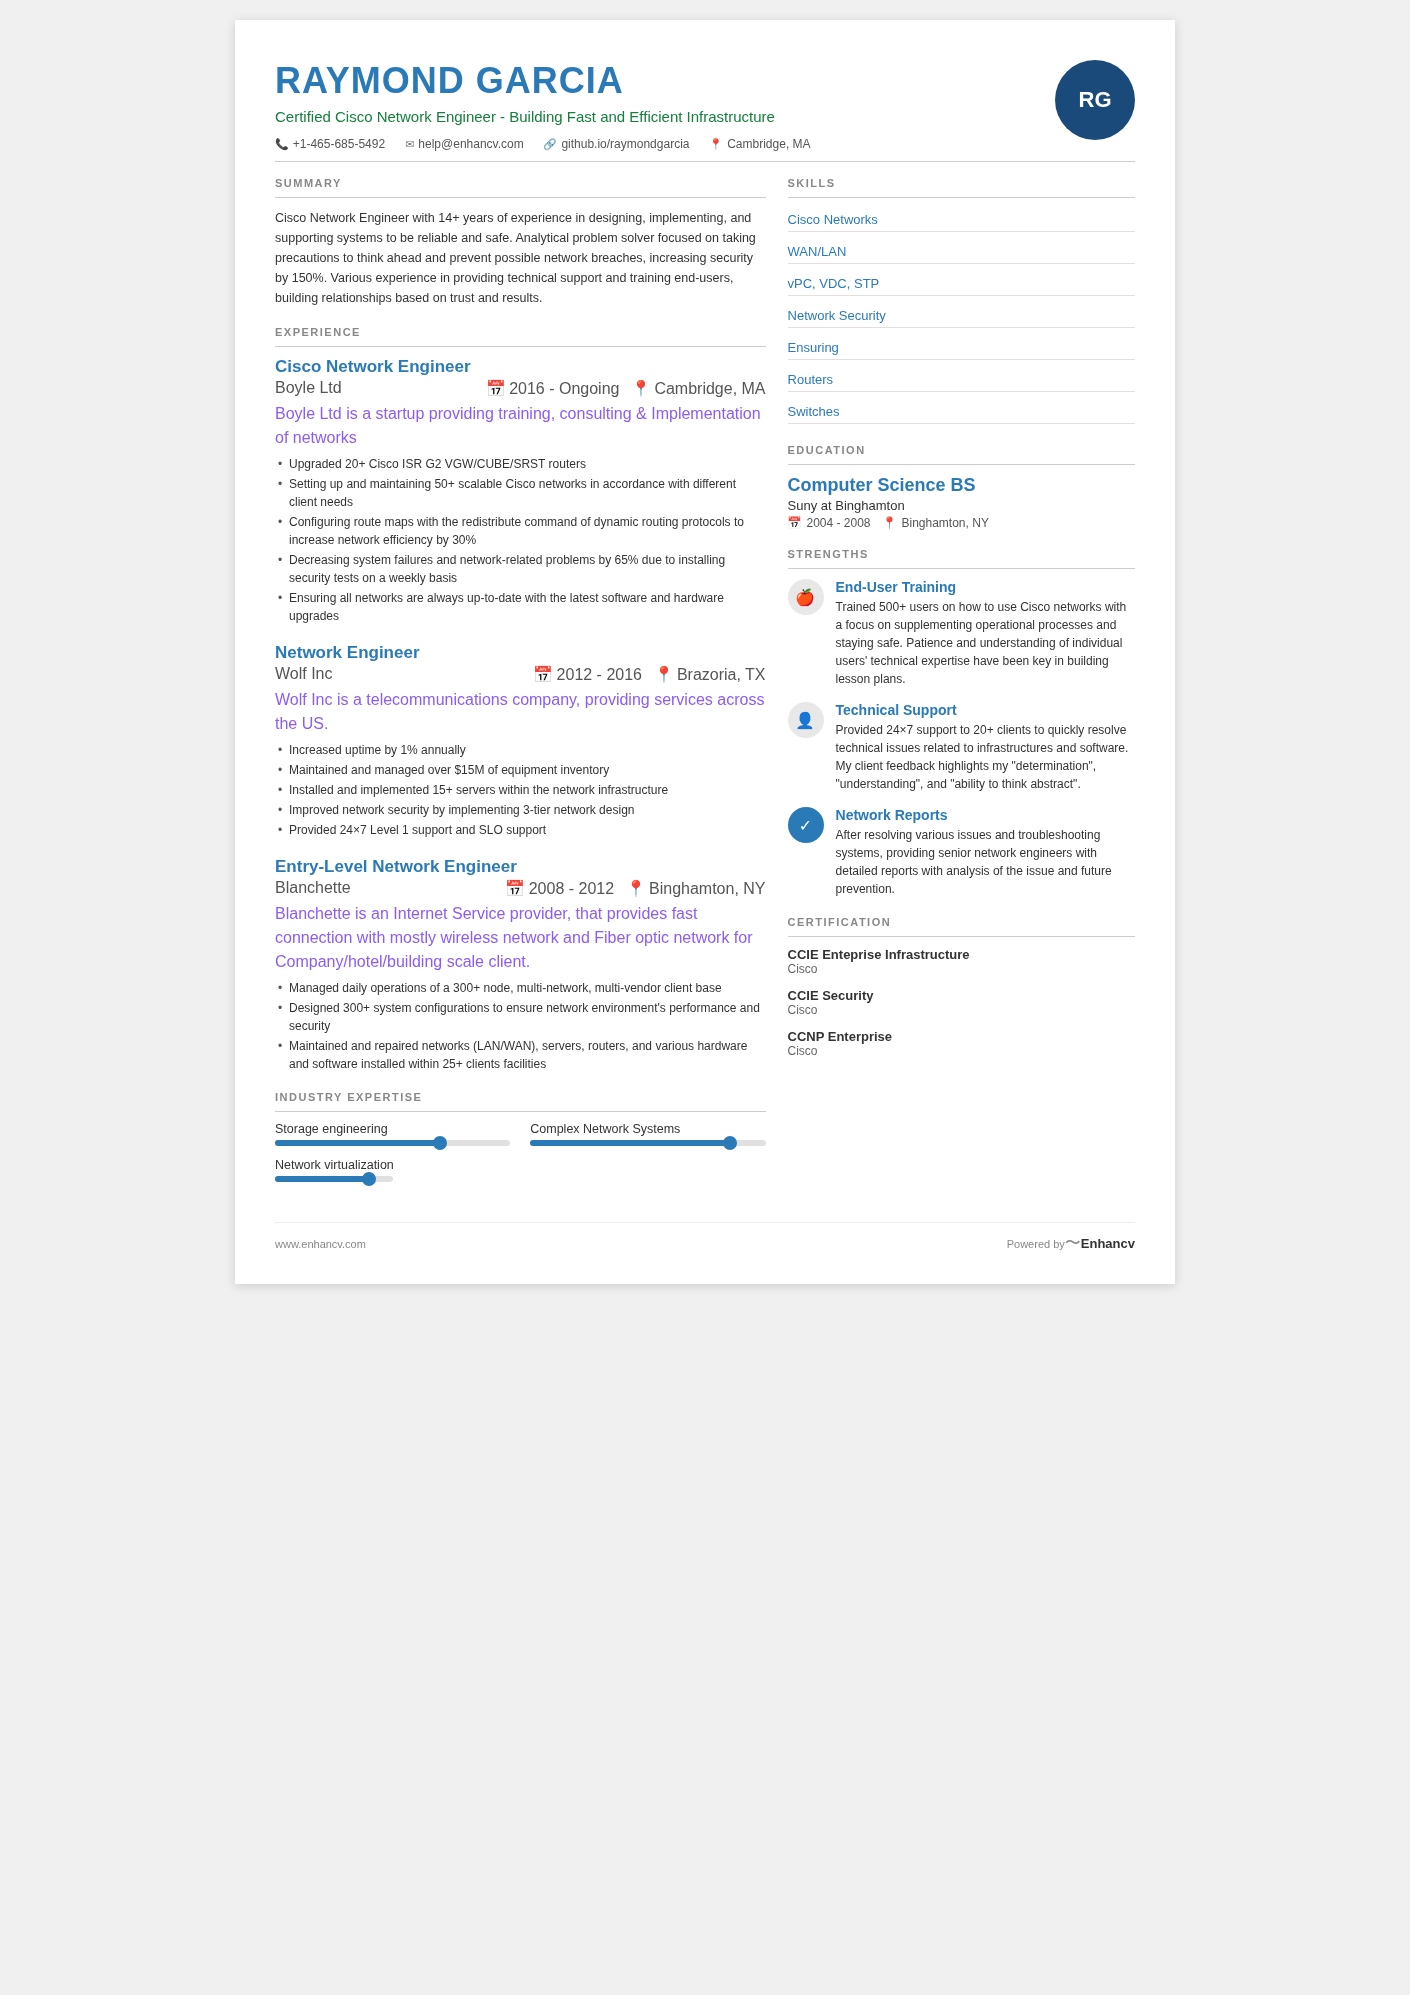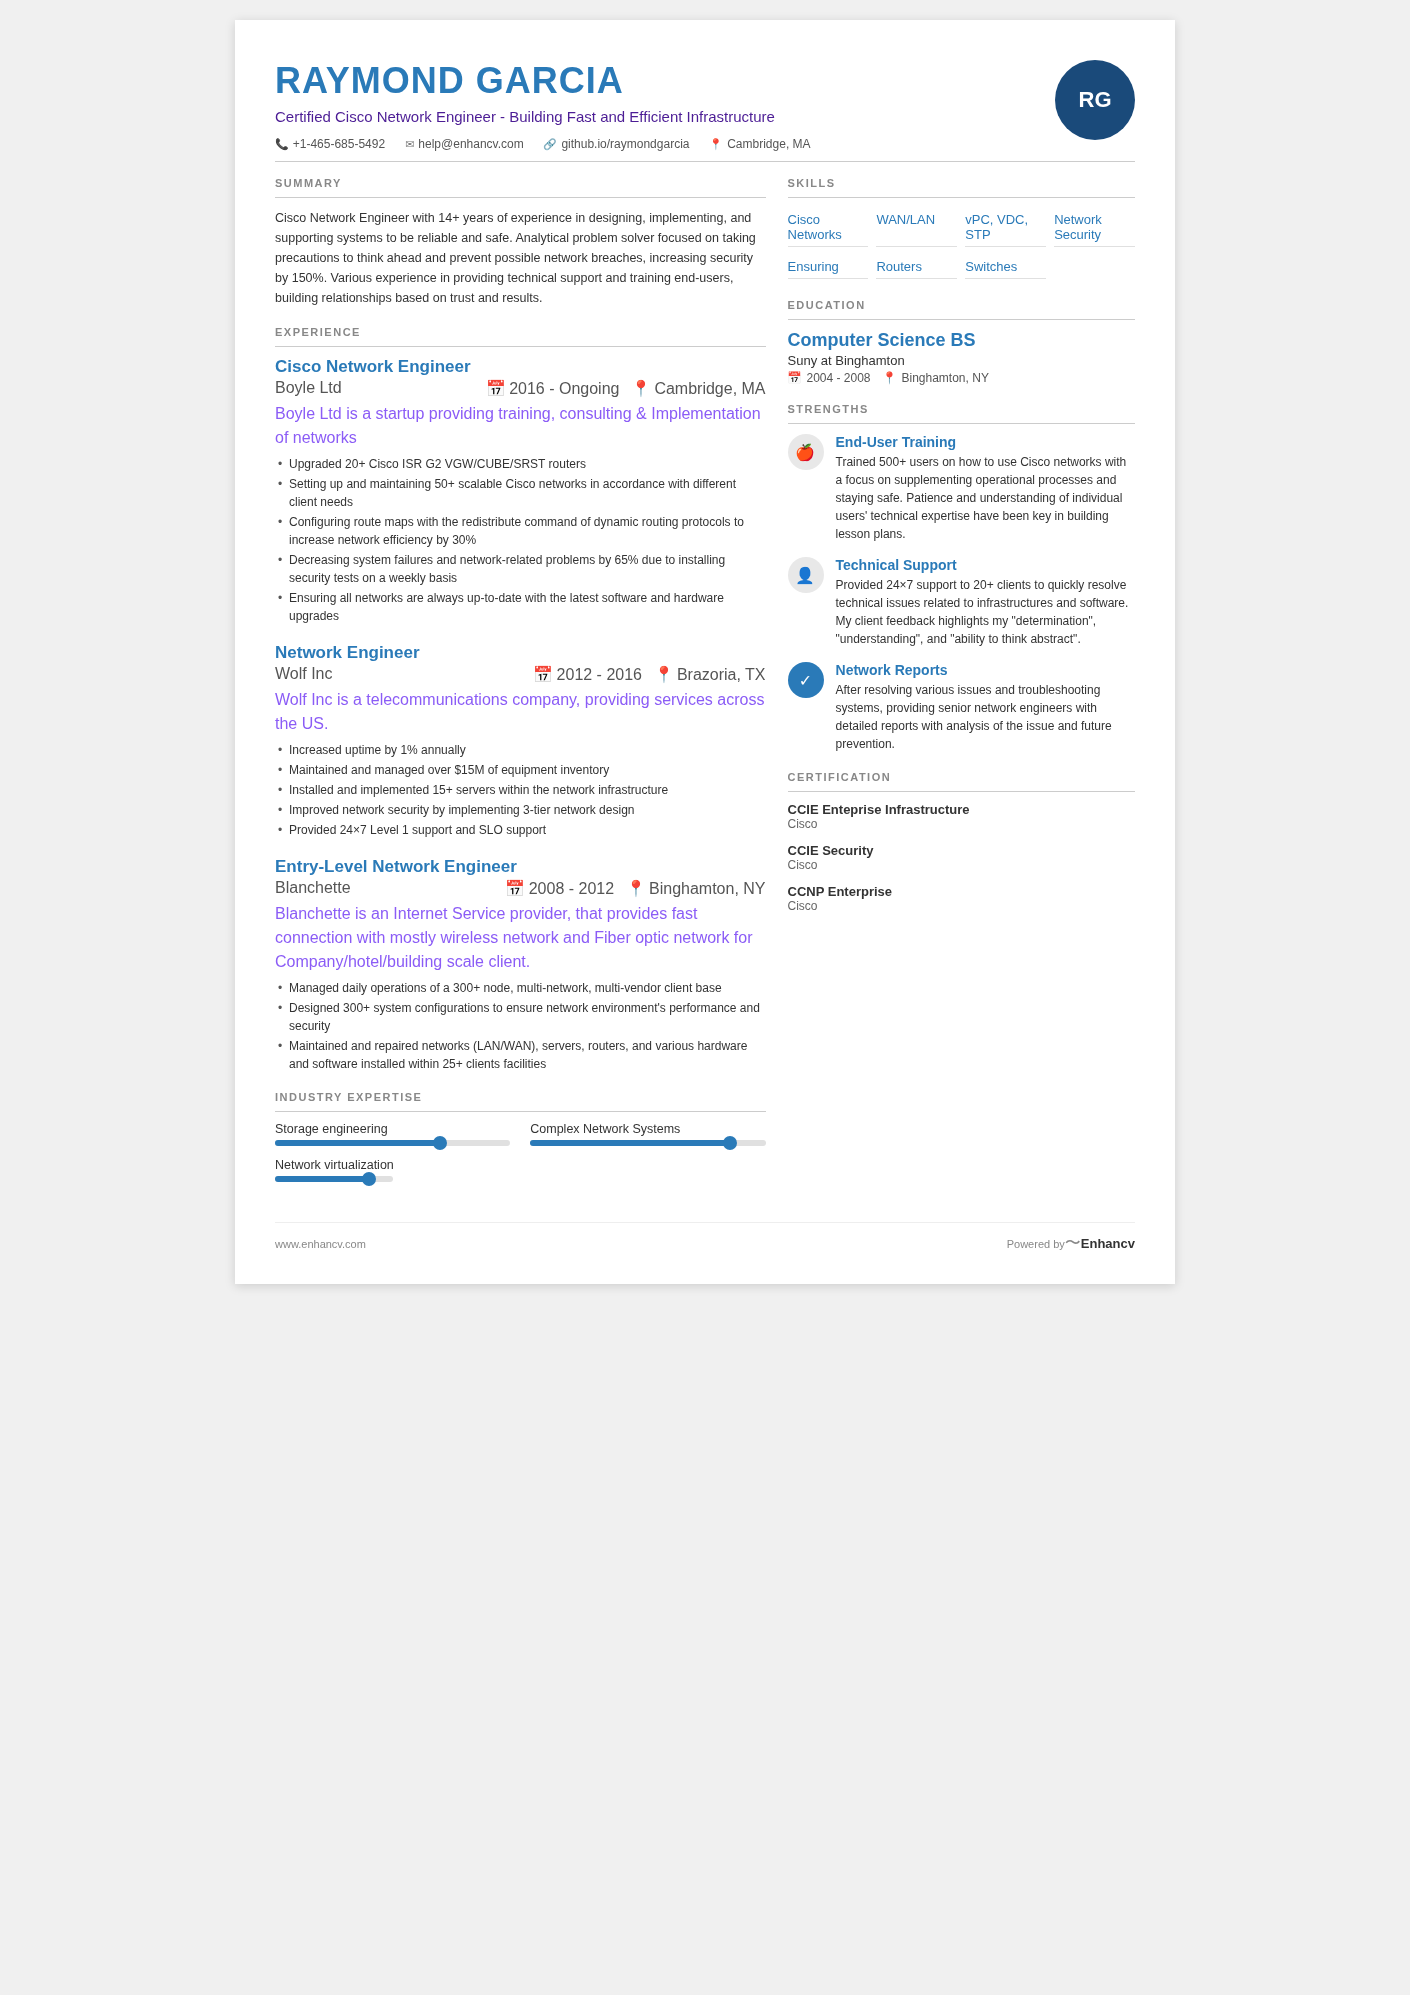--- a/index.html
+++ b/index.html
@@ -28,21 +28,21 @@
     .header-left { flex: 1; }
     .header-name {
       font-size: 36px;
       font-weight: bold;
       color: #2a7ab8;
       letter-spacing: 1px;
       text-transform: uppercase;
     }
     .header-title {
       font-size: 15px;
-      color: #4c1d95;
+      color: #15803d;
       margin-top: 4px;
       line-height: 1.4;
     }
     .avatar {
       width: 80px;
       height: 80px;
       border-radius: 50%;
       background: #1a4a7a;
       display: flex;
       align-items: center;
@@ -183,21 +183,21 @@
       right: -7px;
       top: -4px;
     }
     .expertise-single {
       grid-column: 1 / 2;
     }
     
     .skills-section { margin-bottom: 20px; }
     .skills-grid {
       display: grid;
-      grid-template-columns: 1fr 1fr 1fr 1fr;
+      grid-template-columns: 1fr;
       gap: 8px;
     }
     .skill-tag {
       color: #2a7ab8;
       font-size: 13px;
       padding: 4px 0;
       border-bottom: 1px solid #e0e0e0;
     }
     
     .education-section { margin-bottom: 18px; }

